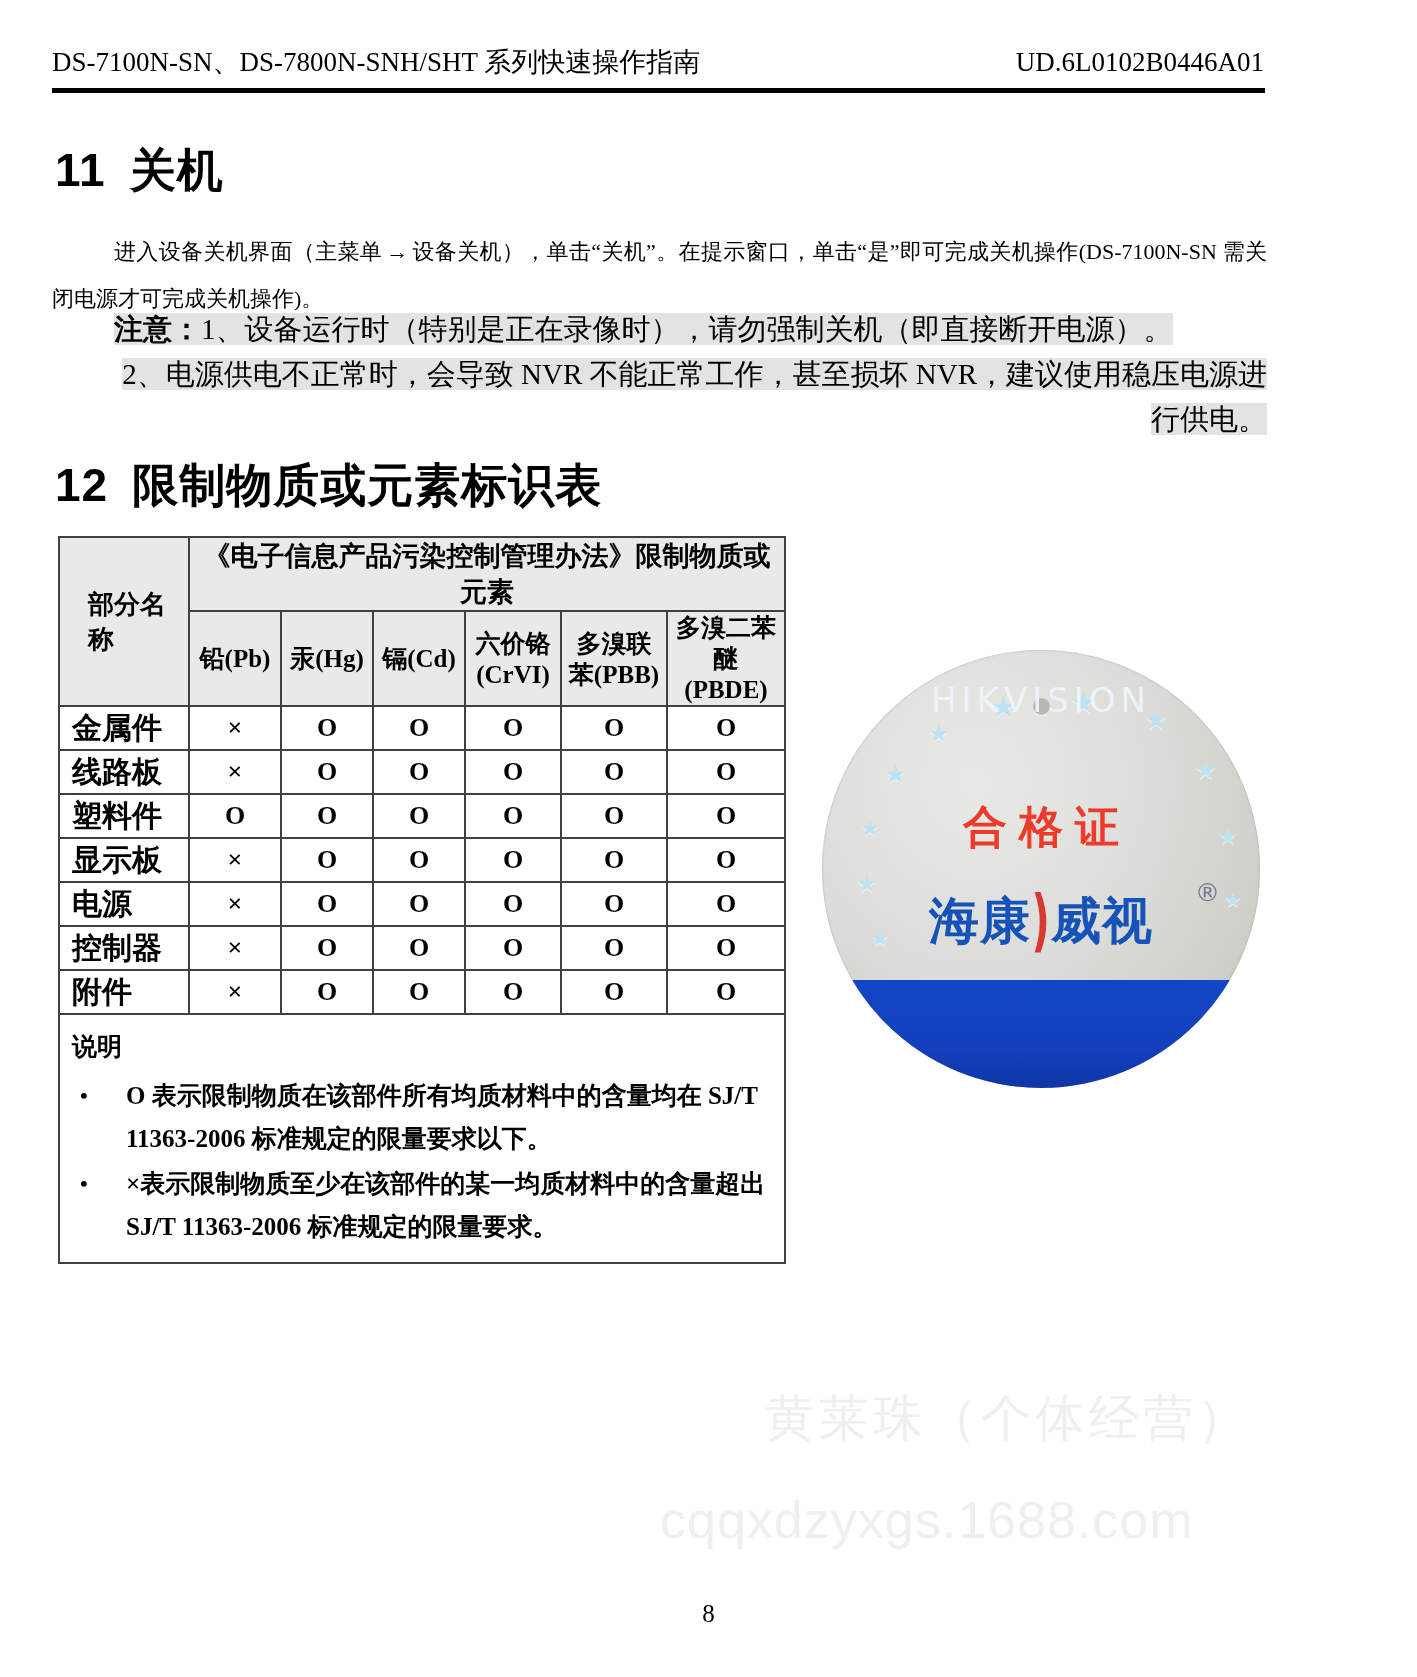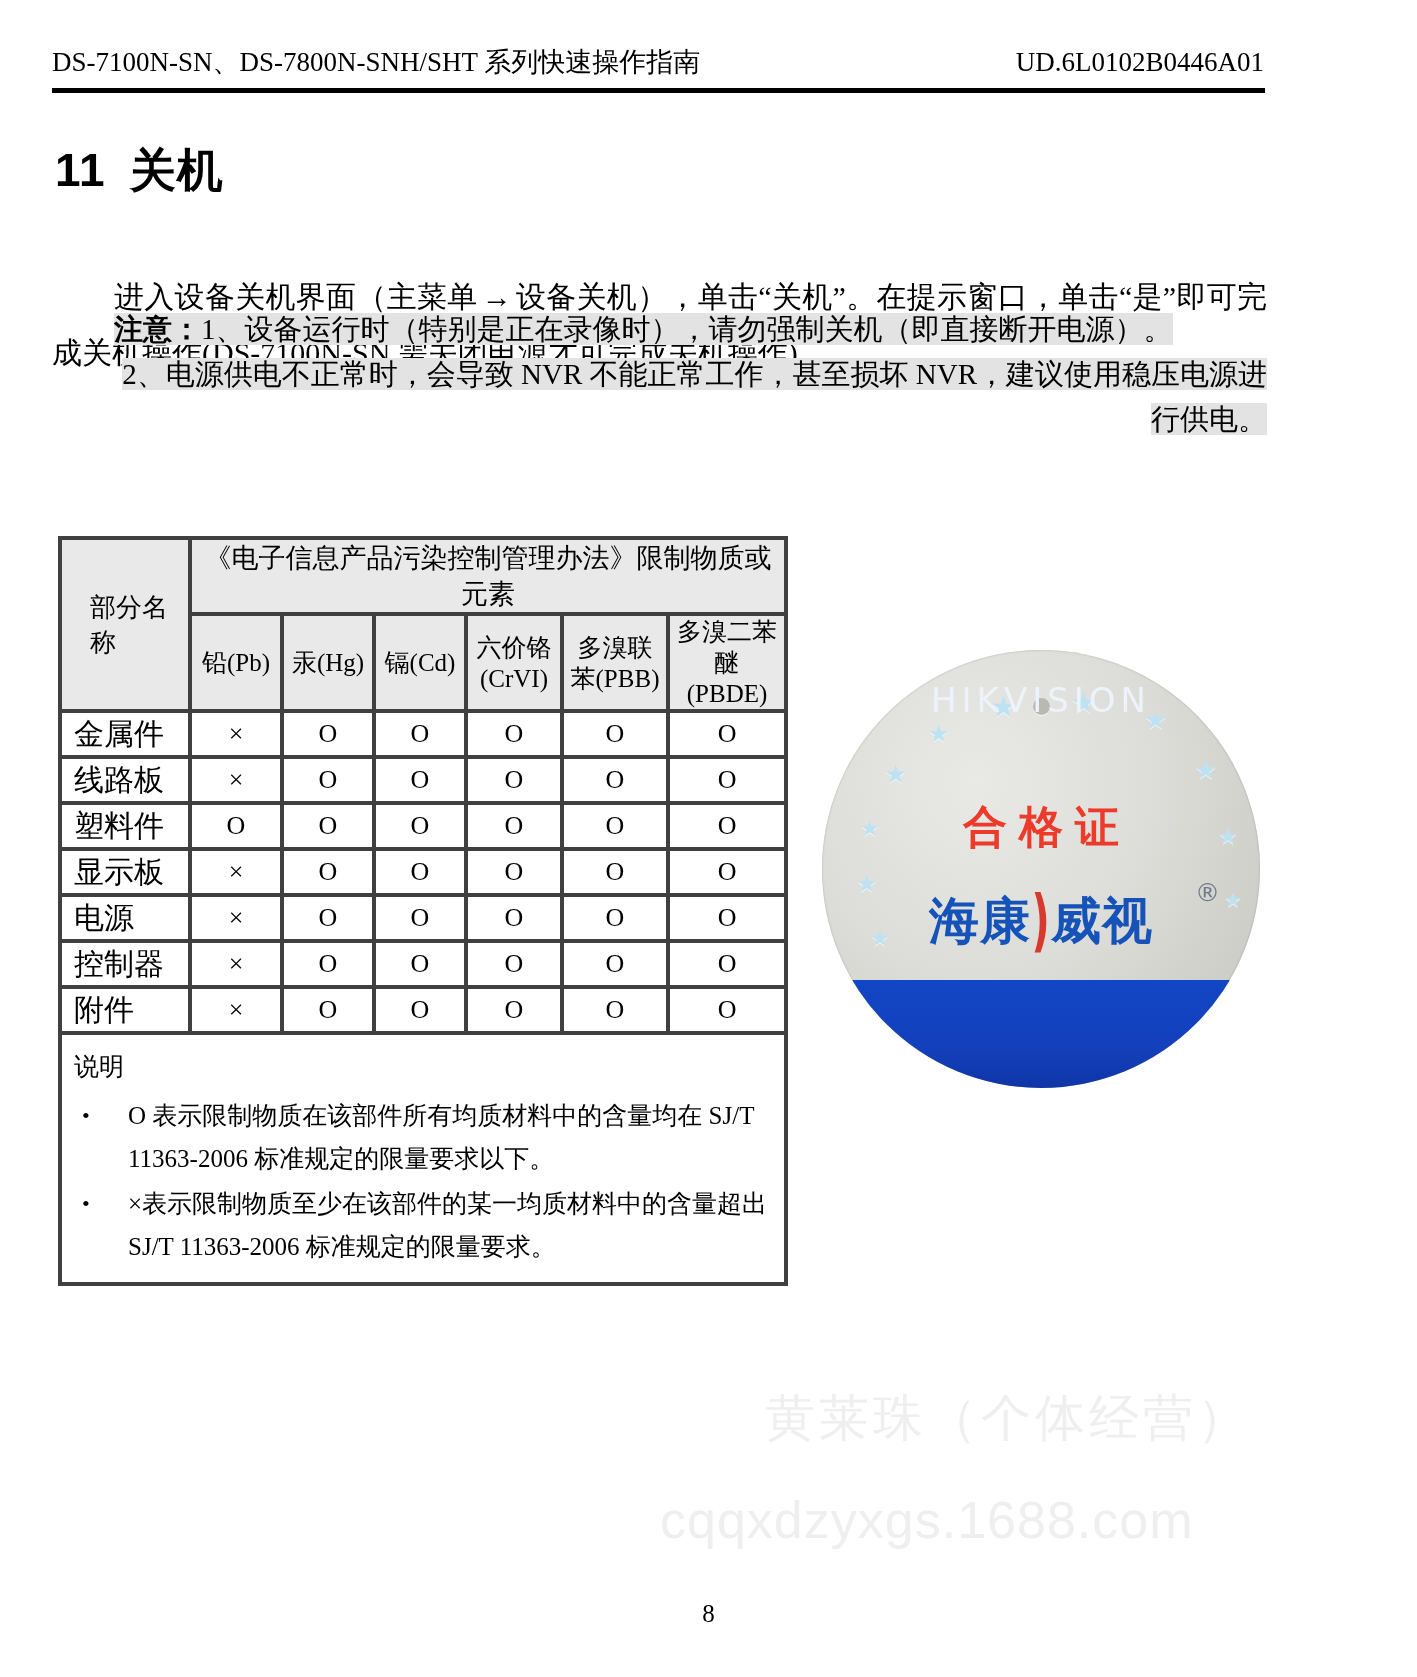--- a/index.html
+++ b/index.html
@@ -55,24 +55,23 @@
     white-space: nowrap;
   }
   .h1 .num { font-family: "Liberation Sans","DejaVu Sans",sans-serif; }
   .h1 .gap { display: inline-block; width: 24px; }
   #sec11 { left: 55px; top: 140px; }
   #sec12 { left: 55px; top: 455px; }
 
   
   .para {
     position: absolute;
-    font-size: 30px;
-    line-height: 56px;
+    font-size: 22px;
+    line-height: 47px;
     text-align: justify;
-    margin-top: 41px;
   }
   #para1 {
     left: 52px;
     top: 228px;
     width: 1215px;
     text-indent: 62px;
   }
   .note-block {
     position: absolute;
     left: 52px;
@@ -92,22 +91,22 @@
   .rohs {
     position: absolute;
     left: 58px;
     top: 536px;
     width: 726px;
     border-collapse: collapse;
     table-layout: fixed;
     background: #ffffff;
   }
   .rohs td, .rohs th {
-    border: 4px solid #404040;
-    font-weight: normal;
+    border: 2px solid #404040;
+    font-weight: bold;
     font-size: 25px;
     padding: 0;
     vertical-align: middle;
   }
   .rohs .hdr-cell {
     background: #e9e9e9;
     text-align: center;
   }
   .rohs .corner {
     background: #e9e9e9;
@@ -300,20 +299,23 @@
 
   <div class="para" id="para1">
     <span>进入设备关机界面（主菜单</span><span class="arrow">→</span><span>设备关机），单击“关机”。在提示窗口，单击“是”即可完成关机操作(DS-7100N-SN 需关闭电源才可完成关机操作)。</span>
   </div>
 
   <div class="note-block">
     <div class="note-line l1"><span class="hl"><span class="bold">注意：</span><span>1、设备运行时（特别是正在录像时），请勿强制关机（即直接断开电源）。</span></span></div>
     <div class="note-line l2"><span class="hl">2、电源供电不正常时，会导致 NVR 不能正常工作，甚至损坏 NVR，建议使用稳压电源进行供电。</span></div>
   </div>
 
+  <div class="h1" id="sec12">
+    <span class="num">12</span><span class="gap"></span><span>限制物质或元素标识表</span>
+  </div>
 
   <table class="rohs">
     <colgroup>
       <col style="width:130px">
       <col style="width:92px">
       <col style="width:92px">
       <col style="width:92px">
       <col style="width:96px">
       <col style="width:106px">
       <col style="width:118px">

